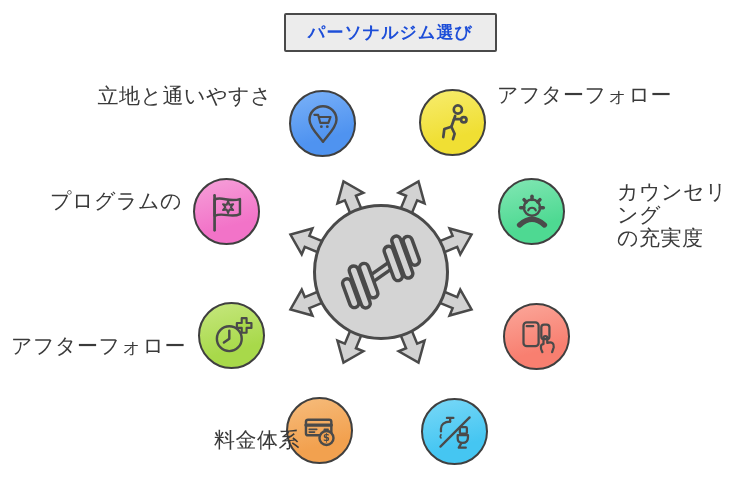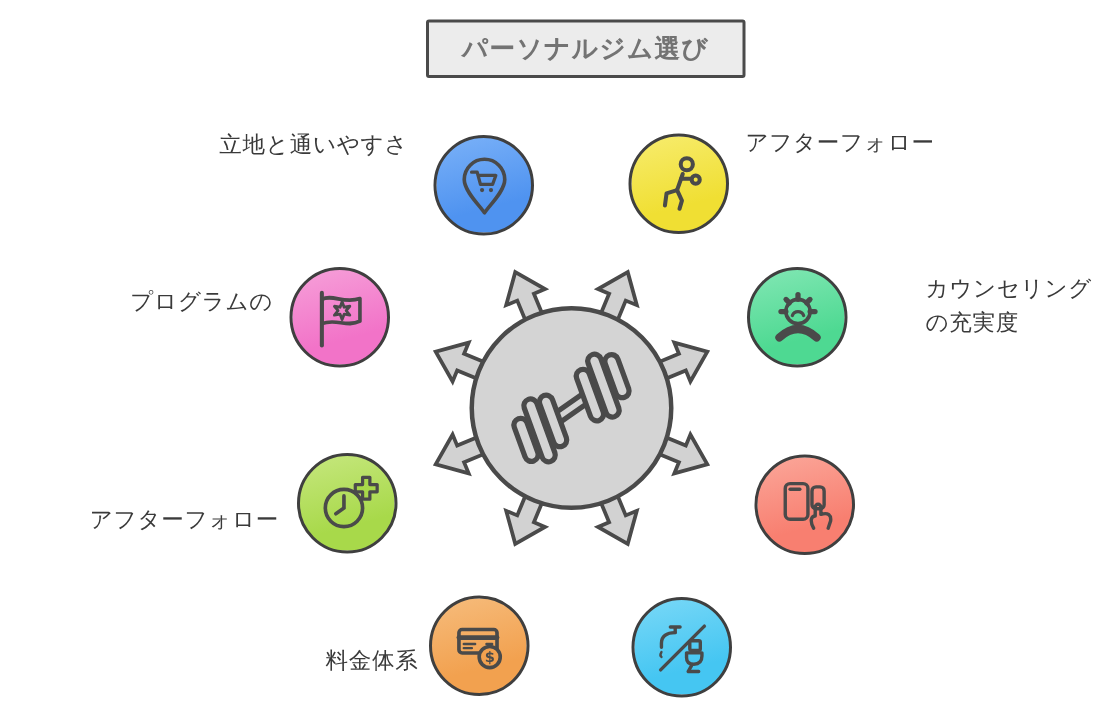--- a/index.html
+++ b/index.html
@@ -4,40 +4,40 @@
 <style>
   html,body{margin:0;padding:0;background:#fff;}
   .stage{
     position:relative;width:744px;height:482px;background:#ffffff;overflow:hidden;
     font-family:"DejaVu Sans","Liberation Sans",sans-serif;
     --outline:#4a4a4a; --hubfill:#d4d4d4; --arrowfill:#d2d2d2; --text:#3a3a3a;
   }
   .title-box{
     position:absolute;left:284px;top:13px;
     background:#ececec;border:2px solid var(--outline);border-radius:2px;
-    padding:6px 22px;font-size:17px;font-weight:bold;color:#737373;letter-spacing:1px;
+    padding:6px 22px;font-size:17px;font-weight:bold;color:#1d4ed8;letter-spacing:1px;
   }
   .hub{position:absolute;left:281px;top:172px;width:200px;height:200px;}
   .node{
     position:absolute;width:67px;height:67px;border-radius:50%;
     border:2.5px solid #3f3f3f;box-sizing:border-box;
     background:linear-gradient(165deg,var(--cl) 0%,var(--c) 70%);
     display:flex;align-items:center;justify-content:center;
   }
   .node svg{width:54px;height:54px;}
   .label{
-    position:absolute;font-size:15px;line-height:23px;color:var(--text);
+    position:absolute;font-size:21px;line-height:23px;color:var(--text);
     font-weight:500;white-space:pre-line;letter-spacing:0.5px;
   }
   .n-location{left:289px;top:90px;}   .lab-location{right:472px;top:85px;text-align:right;}
   .n-trainer{left:419px;top:89px;}    .lab-trainer{left:497px;top:84px;}
   .n-counseling{left:498px;top:178px;}.lab-counseling{left:581px;top:181px;margin-left:36px;}
   .n-program{left:503px;top:303px;}   .lab-program{left:589px;top:320px;}
   .n-facilities{left:421px;top:398px;}.lab-facilities{left:501px;top:428px;}
-  .n-fees{left:286px;top:397px;}      .lab-fees{right:465px;top:429px;text-align:center;}
+  .n-fees{left:286px;top:397px;}      .lab-fees{right:444px;top:429px;text-align:center;}
   .n-afterfollow{left:198px;top:302px;}.lab-afterfollow{right:558px;top:335px;text-align:right;}
   .n-reputation{left:193px;top:178px;} .lab-reputation{right:562px;top:190px;text-align:right;}
   .icon{stroke:var(--outline);fill:none;stroke-linecap:round;stroke-linejoin:round;}
 </style>
 </head>
 <body>
 
 <div class="stage" style="--outline: #4a4a4a; --hubfill: #d4d4d4; --arrowfill: #d2d2d2; --text: #3a3a3a;">
 
   <div class="title-box" style="background: rgb(236, 236, 236);">パーソナルジム選び</div>

